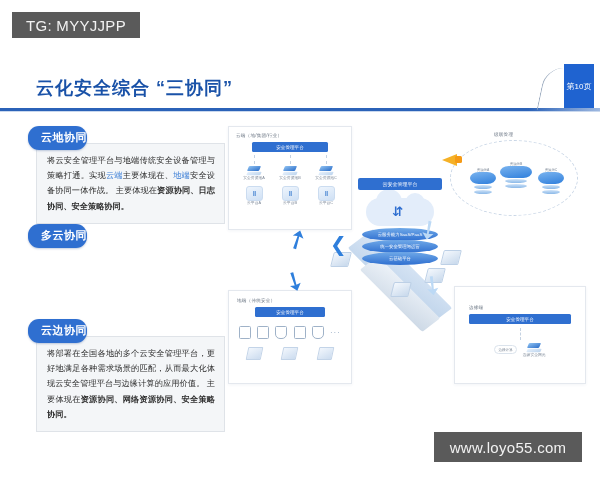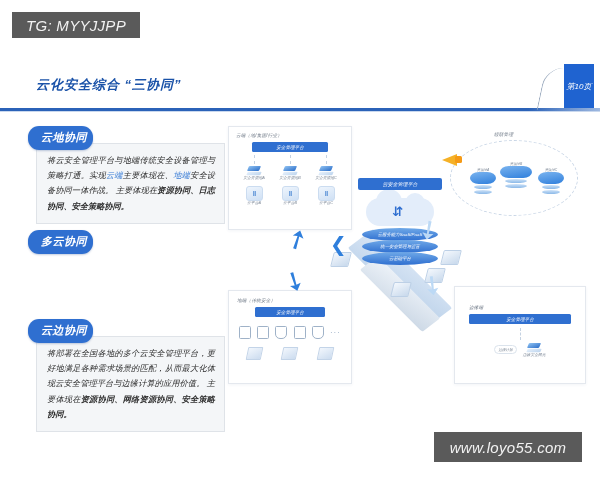--- a/index.html
+++ b/index.html
@@ -2,36 +2,36 @@
 <html><head>
 <meta charset="utf-8">
 <style>
   html,body{margin:0;padding:0;}
   body{
     width:600px;height:480px;
     background:#ffffff;
     font-family:"Liberation Sans","DejaVu Sans",sans-serif;
     overflow:hidden;position:relative;
   }
-  .page{position:absolute;inset:0;background:#fff;font-style:italic;}
+  .page{position:absolute;inset:0;background:#fff;}
 
   
   .wm{
     position:absolute;background:#5a5a5a;color:#f2f2f2;
     display:flex;align-items:center;justify-content:center;
     letter-spacing:.3px;
   }
   .wm-top{left:12px;top:12px;width:128px;height:26px;font-size:15px;}
   .wm-bottom{right:18px;bottom:18px;width:148px;height:30px;font-size:15px;}
 
   
   .header{position:absolute;left:0;top:64px;width:600px;height:52px;}
   .header-title{
     position:absolute;left:36px;top:12px;
-    font-size:13px;font-weight:bold;color:#1a52a8;letter-spacing:1px;
+    font-size:18px;font-weight:bold;color:#1a52a8;letter-spacing:1px;
   }
   .header-rule{
     position:absolute;left:0;top:44px;width:600px;height:3px;
     background:linear-gradient(to right,#2b62b8 0%,#2b62b8 88%,#9fb9e0 100%);
   }
   .header-rule-thin{
     position:absolute;left:0;top:47px;width:600px;height:1px;background:#c9d8ee;
   }
   .page-badge{
     position:absolute;right:6px;top:0px;width:30px;height:44px;
@@ -42,21 +42,21 @@
     position:absolute;right:36px;top:4px;width:22px;height:42px;
     border-left:1.6px solid #96a6bb;border-top-left-radius:18px;
     transform:skewX(-12deg);
   }
 
   
   .card{position:absolute;left:28px;width:180px;}
   .card-tab{
     position:relative;display:inline-block;
     background:#2f6fd0;color:#fff;font-size:11px;font-weight:bold;
-    padding:4px 6px 5px 13px;border-radius:11px;letter-spacing:.5px;
+    padding:4px 0 5px 13px;border-radius:11px;letter-spacing:.5px;
     box-shadow:0 1px 2px rgba(20,60,130,.25);
   }
   .card-body{
     margin-top:-7px;margin-left:8px;width:168px;
     background:#f4f6f8;border:1px solid #dfe3e8;
     padding:9px 9px 9px 10px;
     font-size:8.2px;line-height:1.85;color:#2d2d2d;text-align:justify;
   }
   .hl{color:#3d7fd6;margin-top:40px;}
 
@@ -203,21 +203,21 @@
     <div class="header-rule-thin"></div>
     <div class="badge-swoosh"></div>
     <div class="page-badge">第10页</div>
   </div>
 
   <div class="card" style="top:126px;">
     <div class="card-tab">云地协同</div>
     <div class="card-body"><span>将云安全管理平台与地端传统安全设备管理与策略打通。实现</span><span class="hl">云端</span><span>主要体现在、</span><span class="hl">地端</span><span>安全设备协同一体作战。 主要体现在</span><span style="font-weight: bold;">资源协同、日志协同、安全策略协同。</span></div>
   </div>
 
-  <div class="card" style="top:230px;">
+  <div class="card" style="top:224px;">
     <div class="card-tab">多云协同</div>
   </div>
 
   <div class="card" style="top:319px;">
     <div class="card-tab">云边协同</div>
     <div class="card-body"><span>将部署在全国各地的多个云安全管理平台，更好地满足各种需求场景的匹配，从而最大化体现云安全管理平台与边缘计算的应用价值。 主要体现在</span><span style="font-weight: bold;">资源协同、网络资源协同、安全策略协同。</span></div>
   </div>
 
   <div class="diagram">
 

